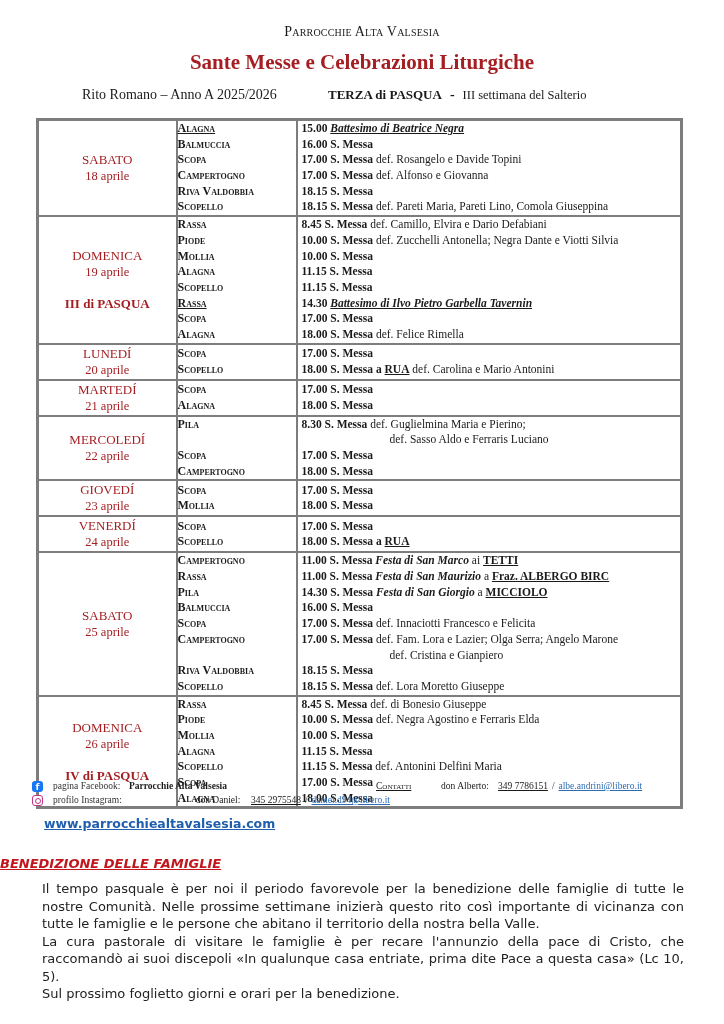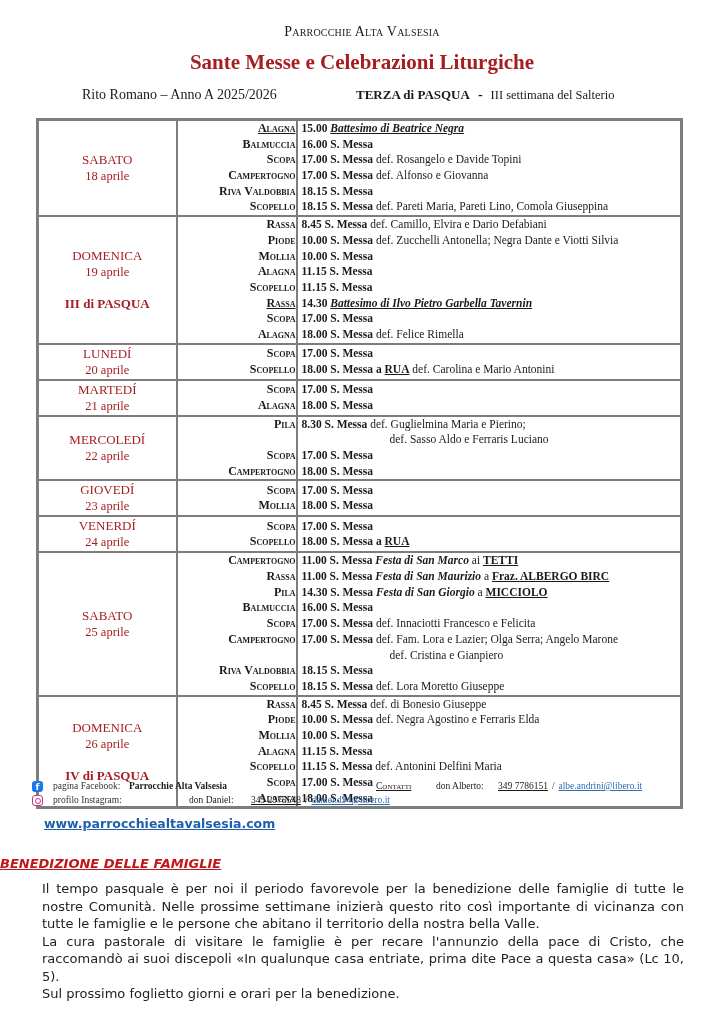--- a/index.html
+++ b/index.html
@@ -3,28 +3,28 @@
 <meta charset="utf-8">
 <style>
   * { box-sizing: border-box; margin: 0; padding: 0; }
   html, body { width: 724px; height: 1024px; background: #ffffff; overflow: hidden; }
   body { position: relative; font-family: "Liberation Serif", "DejaVu Serif", serif; color: #1a1a1a; }
 
   .org { position: absolute; top: 24px; left: 0; width: 724px; text-align: center; font-size: 14px; font-variant: small-caps; letter-spacing: 0.2px; }
   .title { position: absolute; top: 50px; left: 0; width: 724px; text-align: center; font-size: 21px; font-weight: bold; color: #a41e22; }
   .subline { position: absolute; top: 87px; left: 82px; width: 620px; font-size: 14px; white-space: nowrap; }
   .subline .rito { display: inline-block; width: 246px; }
-  .subline .week { font-weight: bold; font-size: 13px; margin-left: 28px; }
+  .subline .week { font-weight: bold; font-size: 13px; }
   .subline .dash { display: inline-block; margin: 0 8px; font-weight: bold; }
   .subline .salterio { font-size: 12.5px; }
 
   table.sched { position: absolute; top: 118px; left: 36px; width: 647px; border-collapse: collapse; border: 3px solid #7d7d7d; }
   table.sched td { border: 2px solid #7d7d7d; vertical-align: middle; padding: 0; }
   td.day { width: 139px; text-align: center; color: #a41e22; }
-  td.places { width: 120px; text-align: right; }
+  td.places { width: 120px; text-align: left; }
   td.events { padding-left: 4px !important; }
   .dayname { font-weight: normal; font-size: 13px; display: block; line-height: 17px; }
   .daydate { font-size: 12.5px; display: block; line-height: 17px; }
   .dayfeast { font-weight: bold; font-size: 13px; display: block; line-height: 17px; margin-top: 14px; }
   .line { display: block; height: 15.7px; line-height: 15.7px; font-size: 11.5px; white-space: nowrap; }
   .place { font-weight: bold; font-variant: small-caps; font-size: 12px; }
   .place.u { text-decoration: underline; }
   .time { font-weight: bold; }
   .ital { font-style: italic; font-weight: bold; }
   .ital.u { text-decoration: underline; }
@@ -34,21 +34,21 @@
 
   .footer { position: absolute; top: 779px; left: 32px; width: 660px; font-size: 9.5px; }
   .frow { height: 14px; line-height: 14px; display: flex; align-items: center; white-space: nowrap; }
   .ficon { display: inline-block; width: 11px; height: 11px; border-radius: 3px; margin-right: 10px; position: relative; }
   .fb { background: #1877f2; color: #fff; font-family: "DejaVu Sans", sans-serif; font-size: 9px; font-weight: bold; text-align: center; line-height: 12px; }
   .ig { border: 1.5px solid #c13584; background: #fff; }
   .ig::after { content: ""; position: absolute; left: 2px; top: 2px; width: 4px; height: 4px; border: 1.2px solid #c13584; border-radius: 50%; }
   .flabel { display: inline-block; width: 76px; color: #333; }
   .fval { font-weight: bold; display: inline-block; width: 247px; }
   .contatti { display: inline-block; width: 60px; font-variant: small-caps; text-decoration: underline; }
-  .cname { display: inline-block; width: 58px; text-align: left; margin-right: 4px; }
+  .cname { display: inline-block; width: 58px; text-align: center; margin-right: 4px; }
   .phone { text-decoration: underline; }
   .sep { margin: 0 4px; }
   .email { color: #2e6db4; text-decoration: underline; }
   .spacer { display: inline-block; width: 60px; }
 
   .site { position: absolute; top: 816px; left: 44px; font-family: "DejaVu Sans", sans-serif; font-size: 12.5px; font-weight: bold; color: #1f5fad; text-decoration: underline; }
 
   .ben-title { position: absolute; top: 856px; left: 0; width: 724px; text-align: left; font-family: "DejaVu Sans", sans-serif; font-size: 13px; font-weight: bold; font-style: italic; color: #c0161c; text-decoration: underline; }
   .ben-body { position: absolute; top: 880px; left: 42px; width: 642px; font-family: "DejaVu Sans", sans-serif; font-size: 13px; line-height: 17.5px; color: #222; text-align: justify; }
   .ben-body p { margin: 0; }

